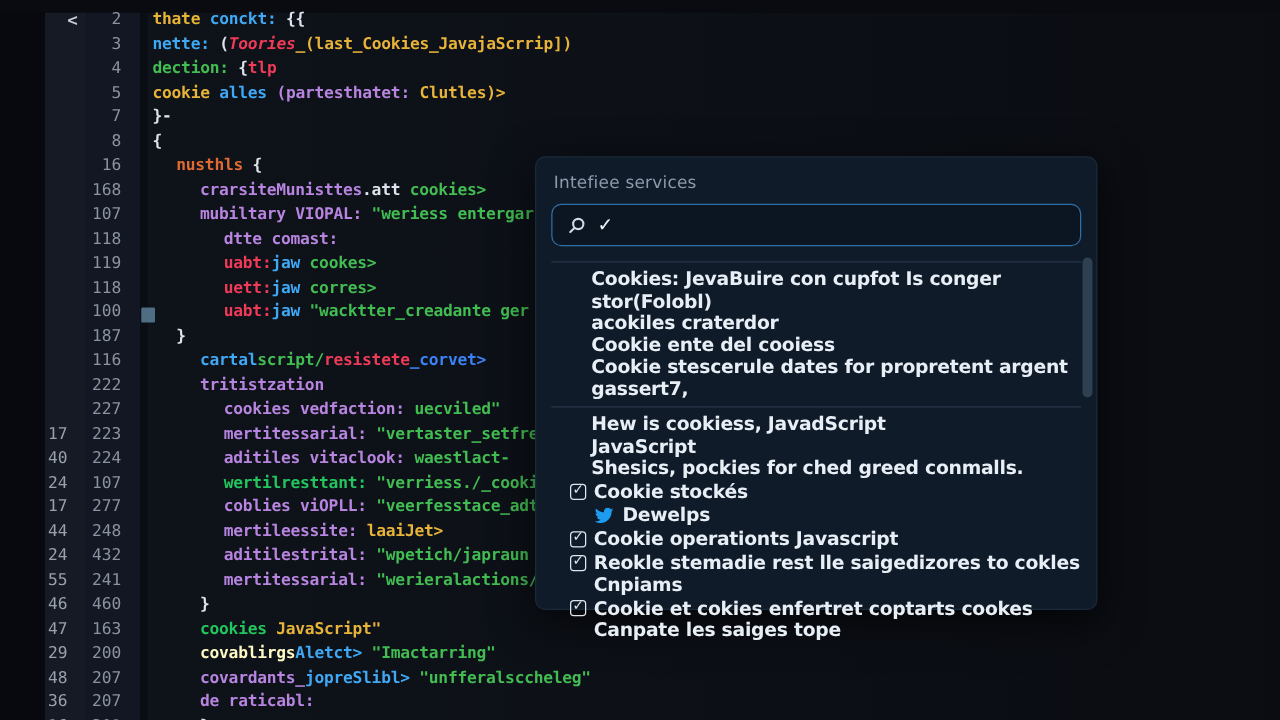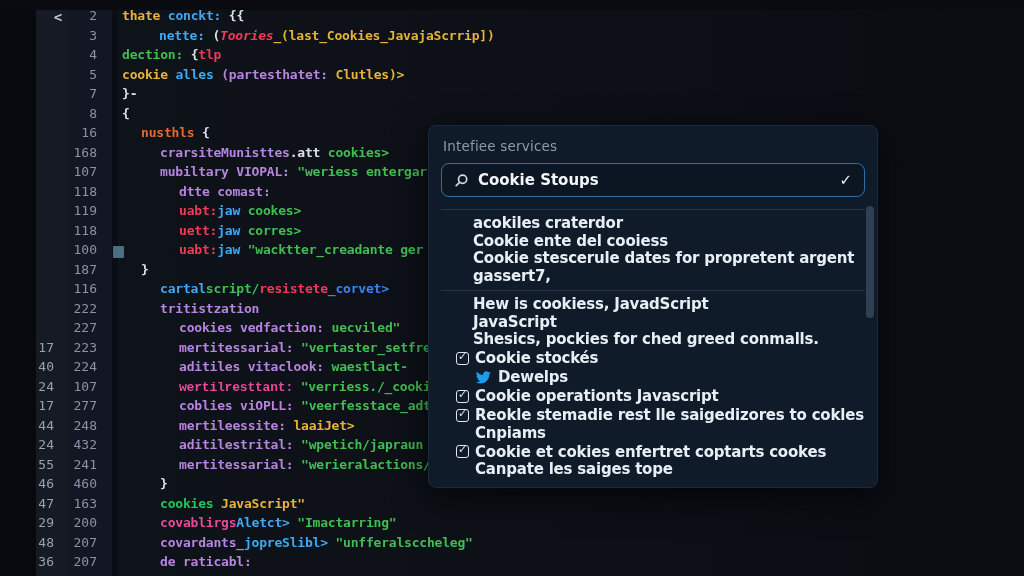--- a/index.html
+++ b/index.html
@@ -60,66 +60,66 @@
   <div class="col-bg bg-aux"></div>
   <div class="col-bg bg-num"></div>
   <div class="col-bg bg-gap"></div>
   <div class="col-bg bg-code"></div>
   <div class="topstrip"></div>
 
   <div class="collapse">&lt;</div>
 
   <div id="code-rows">
       <div class="code-row"><span class="gut aux"></span><span class="gut num">2</span><span class="code" style="padding-left: 16px;"><span style="color: rgb(232, 179, 57);">thate</span><span style="color: rgb(63, 169, 245);"> conckt:</span><span style="color: rgb(221, 227, 236);"> {{</span></span></div>
-      <div class="code-row"><span class="gut aux"></span><span class="gut num">3</span><span class="code" style="padding-left: 16px;"><span style="color: rgb(63, 169, 245); margin-left: 37px;">nette:</span><span style="color: rgb(221, 227, 236);"> (</span><span style="color: rgb(239, 58, 88); font-style: italic;">Toories</span><span style="color: rgb(232, 179, 57);">_(last_Cookies_JavajaScrrip])</span></span></div>
+      <div class="code-row"><span class="gut aux"></span><span class="gut num">3</span><span class="code" style="padding-left: 16px;"><span style="color: rgb(63, 169, 245);">nette:</span><span style="color: rgb(221, 227, 236);"> (</span><span style="color: rgb(239, 58, 88); font-style: italic;">Toories</span><span style="color: rgb(232, 179, 57);">_(last_Cookies_JavajaScrrip])</span></span></div>
       <div class="code-row"><span class="gut aux"></span><span class="gut num">4</span><span class="code" style="padding-left: 16px;"><span style="color: rgb(66, 189, 82);">dection:</span><span style="color: rgb(221, 227, 236);"> {</span><span style="color: rgb(239, 58, 88);">tlp</span></span></div>
       <div class="code-row"><span class="gut aux"></span><span class="gut num">5</span><span class="code" style="padding-left: 16px;"><span style="color: rgb(232, 179, 57);">cookie</span><span style="color: rgb(63, 169, 245);"> alles </span><span style="color: rgb(183, 132, 224);">(partesthatet: </span><span style="color: rgb(232, 179, 57);">Clutles)&gt;</span></span></div>
       <div class="code-row"><span class="gut aux"></span><span class="gut num">7</span><span class="code" style="padding-left: 16px;"><span style="color: rgb(221, 227, 236);">}-</span></span></div>
       <div class="code-row"><span class="gut aux"></span><span class="gut num">8</span><span class="code" style="padding-left: 16px;"><span style="color: rgb(221, 227, 236);">{</span></span></div>
       <div class="code-row"><span class="gut aux"></span><span class="gut num">16</span><span class="code" style="padding-left: 35px;"><span style="color: rgb(224, 106, 50);">nusthls</span><span style="color: rgb(221, 227, 236);"> {</span></span></div>
       <div class="code-row"><span class="gut aux"></span><span class="gut num">168</span><span class="code" style="padding-left: 54px;"><span style="color: rgb(183, 132, 224);">crarsiteMunisttes</span><span style="color: rgb(221, 227, 236);">.att </span><span style="color: rgb(66, 189, 82);">cookies&gt;</span></span></div>
       <div class="code-row"><span class="gut aux"></span><span class="gut num">107</span><span class="code" style="padding-left: 54px;"><span style="color: rgb(183, 132, 224);">mubiltary VIOPAL: </span><span style="color: rgb(66, 189, 82);">"weriess entergar</span></span></div>
       <div class="code-row"><span class="gut aux"></span><span class="gut num">118</span><span class="code" style="padding-left: 73px;"><span style="color: rgb(183, 132, 224);">dtte comast:</span></span></div>
       <div class="code-row"><span class="gut aux"></span><span class="gut num">119</span><span class="code" style="padding-left: 73px;"><span style="color: rgb(239, 58, 88);">uabt:</span><span style="color: rgb(63, 169, 245);">jaw </span><span style="color: rgb(66, 189, 82);">cookes&gt;</span></span></div>
       <div class="code-row"><span class="gut aux"></span><span class="gut num">118</span><span class="code" style="padding-left: 73px;"><span style="color: rgb(239, 58, 88);">uett:</span><span style="color: rgb(63, 169, 245);">jaw </span><span style="color: rgb(66, 189, 82);">corres&gt;</span></span></div>
       <div class="code-row"><span class="gut aux"></span><span class="gut num">100</span><span class="marker"></span><span class="code" style="padding-left: 73px;"><span style="color: rgb(239, 58, 88);">uabt:</span><span style="color: rgb(63, 169, 245);">jaw </span><span style="color: rgb(66, 189, 82);">"wacktter_creadante ger</span></span></div>
       <div class="code-row"><span class="gut aux"></span><span class="gut num">187</span><span class="code" style="padding-left: 35px;"><span style="color: rgb(221, 227, 236);">}</span></span></div>
       <div class="code-row"><span class="gut aux"></span><span class="gut num">116</span><span class="code" style="padding-left: 54px;"><span style="color: rgb(63, 169, 245);">cartal</span><span style="color: rgb(66, 189, 82);">script/</span><span style="color: rgb(239, 58, 88);">resistete</span><span style="color: #3b82f6;">_corvet&gt;</span></span></div>
       <div class="code-row"><span class="gut aux"></span><span class="gut num">222</span><span class="code" style="padding-left: 54px;"><span style="color: rgb(183, 132, 224);">tritistzation</span></span></div>
       <div class="code-row"><span class="gut aux"></span><span class="gut num">227</span><span class="code" style="padding-left: 73px;"><span style="color: rgb(183, 132, 224);">cookies vedfaction: </span><span style="color: rgb(66, 189, 82);">uecviled"</span></span></div>
       <div class="code-row"><span class="gut aux">17</span><span class="gut num">223</span><span class="code" style="padding-left: 73px;"><span style="color: rgb(183, 132, 224);">mertitessarial: </span><span style="color: rgb(66, 189, 82);">"vertaster_setfrec</span></span></div>
       <div class="code-row"><span class="gut aux">40</span><span class="gut num">224</span><span class="code" style="padding-left: 73px;"><span style="color: rgb(183, 132, 224);">aditiles vitaclook: </span><span style="color: rgb(66, 189, 82);">waestlact-</span></span></div>
-      <div class="code-row"><span class="gut aux">24</span><span class="gut num">107</span><span class="code" style="padding-left: 73px;"><span style="color: #ec4899; font-family: Liberation Mono, monospace;">wertilresttant: </span><span style="color: rgb(66, 189, 82);">"verriess./_cookie</span></span></div>
+      <div class="code-row"><span class="gut aux">24</span><span class="gut num">107</span><span class="code" style="padding-left: 73px;"><span style="color: #22c55e;">wertilresttant: </span><span style="color: rgb(66, 189, 82);">"verriess./_cookie</span></span></div>
       <div class="code-row"><span class="gut aux">17</span><span class="gut num">277</span><span class="code" style="padding-left: 73px;"><span style="color: rgb(183, 132, 224);">coblies viOPLL: </span><span style="color: rgb(66, 189, 82);">"veerfesstace_adta</span></span></div>
       <div class="code-row"><span class="gut aux">44</span><span class="gut num">248</span><span class="code" style="padding-left: 73px;"><span style="color: rgb(183, 132, 224);">mertileessite: </span><span style="color: rgb(232, 179, 57);">laaiJet&gt;</span></span></div>
       <div class="code-row"><span class="gut aux">24</span><span class="gut num">432</span><span class="code" style="padding-left: 73px;"><span style="color: rgb(183, 132, 224);">aditilestrital: </span><span style="color: rgb(66, 189, 82);">"wpetich/japraun</span></span></div>
       <div class="code-row"><span class="gut aux">55</span><span class="gut num">241</span><span class="code" style="padding-left: 73px;"><span style="color: rgb(183, 132, 224);">mertitessarial: </span><span style="color: rgb(66, 189, 82);">"werieralactions/</span></span></div>
       <div class="code-row"><span class="gut aux">46</span><span class="gut num">460</span><span class="code" style="padding-left: 54px;"><span style="color: rgb(221, 227, 236);">}</span></span></div>
       <div class="code-row"><span class="gut aux">47</span><span class="gut num">163</span><span class="code" style="padding-left: 54px;"><span style="color: #22c55e;">cookies </span><span style="color: rgb(232, 179, 57);">JavaScript"</span></span></div>
-      <div class="code-row"><span class="gut aux">29</span><span class="gut num">200</span><span class="code" style="padding-left: 54px;"><span style="color: #ec4899;">covablirgs</span><span style="color: rgb(63, 169, 245);">Aletct&gt; </span><span style="color: rgb(66, 189, 82);">"Imactarring"</span></span></div>
+      <div class="code-row"><span class="gut aux">29</span><span class="gut num">200</span><span class="code" style="padding-left: 54px;"><span style="color: #fef9c3;">covablirgs</span><span style="color: rgb(63, 169, 245);">Aletct&gt; </span><span style="color: rgb(66, 189, 82);">"Imactarring"</span></span></div>
       <div class="code-row"><span class="gut aux">48</span><span class="gut num">207</span><span class="code" style="padding-left: 54px;"><span style="color: rgb(183, 132, 224);">covardants_</span><span style="color: rgb(63, 169, 245);">jopreSlibl&gt; </span><span style="color: rgb(66, 189, 82);">"unfferalsccheleg"</span></span></div>
       <div class="code-row"><span class="gut aux">36</span><span class="gut num">207</span><span class="code" style="padding-left: 54px;"><span style="color: rgb(183, 132, 224);">de raticabl:</span></span></div>
       <div class="code-row"><span class="gut aux">16</span><span class="gut num">301</span><span class="code" style="padding-left: 54px;"><span style="color: rgb(221, 227, 236);">}</span></span></div>
     </div>
 </div>
 
 <div class="popup">
   <div class="popup-title">Intefiee services</div>
   <div class="searchbox">
     <span class="search-icon">
       <svg width="15" height="15" viewBox="0 0 15 15">
         <circle cx="8.6" cy="6.2" r="4.1" fill="none" stroke="#cfd8e3" stroke-width="1.7"></circle>
         <line x1="5.6" y1="9.4" x2="2.2" y2="12.6" stroke="#cfd8e3" stroke-width="1.7" stroke-linecap="round"></line>
       </svg>
     </span>
-    <input type="text" readonly="" value="Cookie Stoups" style="">
     <span class="search-check">✓</span>
   </div>
   <div id="popup-list">
       <div class="pi-div"></div>
+      <div class="pi-text"><span>Cookies: JevaBuire con cupfot Is conger stor(Folobl)</span></div>
       <div class="pi-text"><span>acokiles craterdor</span></div>
       <div class="pi-text"><span>Cookie ente del cooiess</span></div>
       <div class="pi-text"><span>Cookie stescerule dates for propretent argent gassert7,</span></div>
       <div class="pi-div"></div>
       <div class="pi-text"><span>Hew is cookiess, JavadScript</span></div>
       <div class="pi-text"><span>JavaScript</span></div>
       <div class="pi-text"><span>Shesics, pockies for ched greed conmalls.</span></div>
       <div class="pi-cb">
         <span class="cbx"></span>
         <span>Cookie stockés</span>

